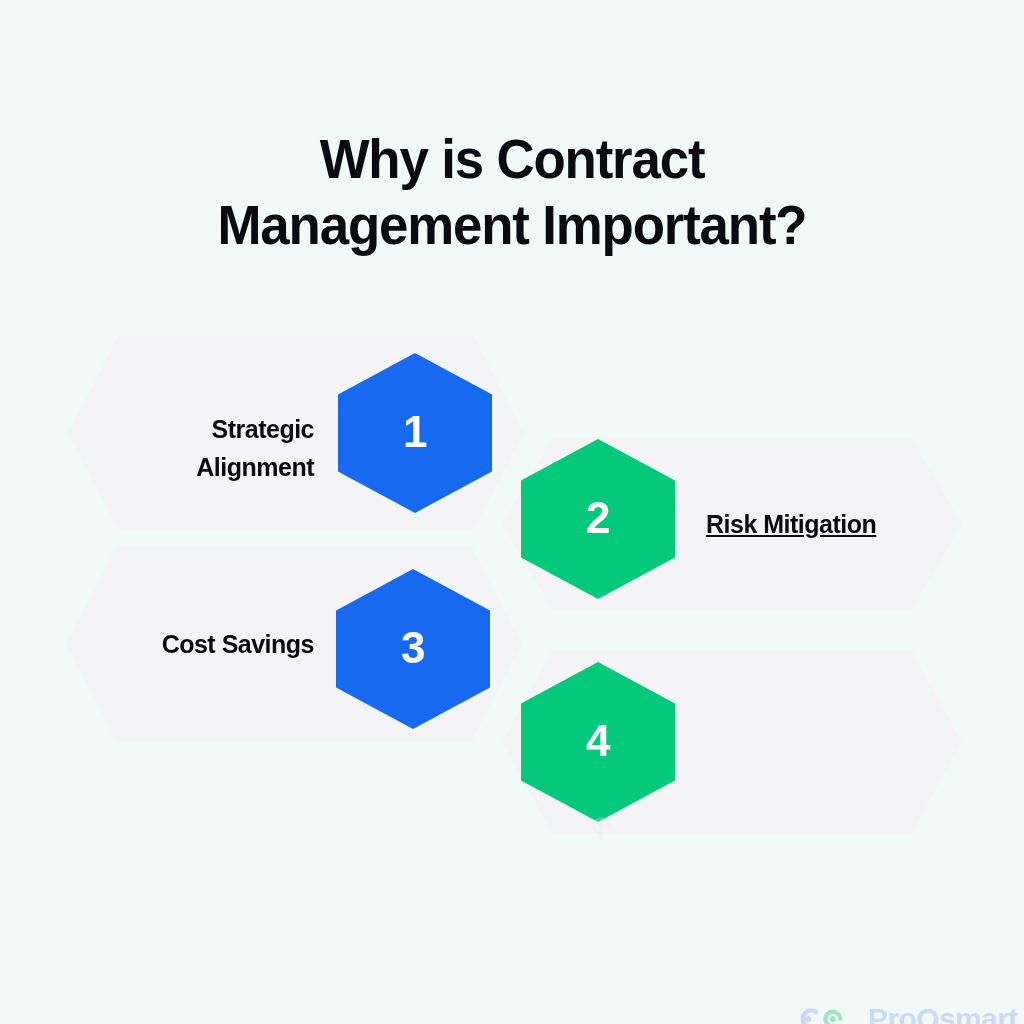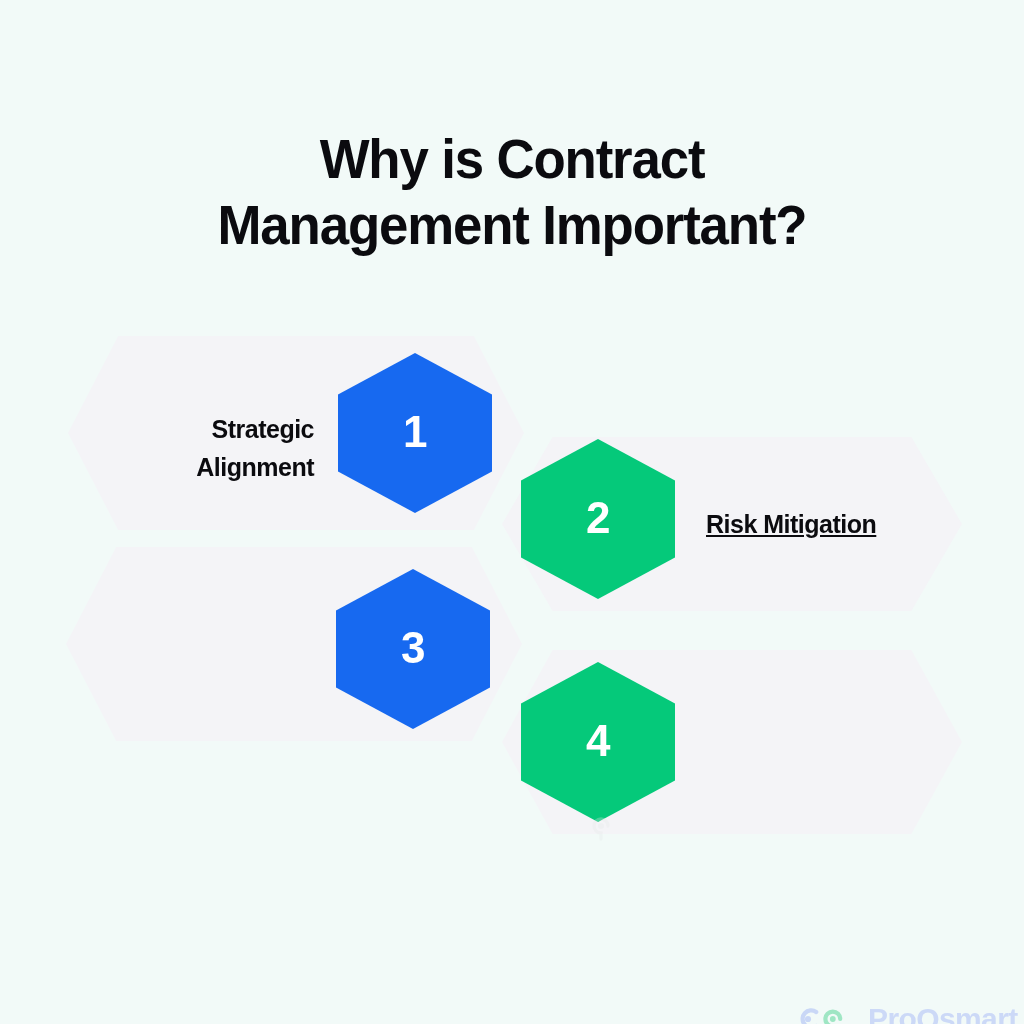--- a/index.html
+++ b/index.html
@@ -177,20 +177,21 @@
     <div class="card" id="card-2">
       <div class="card-panel"></div>
       <div class="hex green">
         <span class="hex-num">2</span>
       </div>
       <div class="card-label left-aligned">Risk Mitigation</div>
     </div>
 
     <div class="card" id="card-3">
       <div class="card-panel"></div>
+      <div class="card-label right-aligned">Cost Savings</div>
       <div class="hex blue">
         <span class="hex-num">3</span>
       </div>
     </div>
 
     <div class="card" id="card-4">
       <div class="card-panel"></div>
       <div class="hex green">
         <span class="hex-num">4</span>
       </div>

